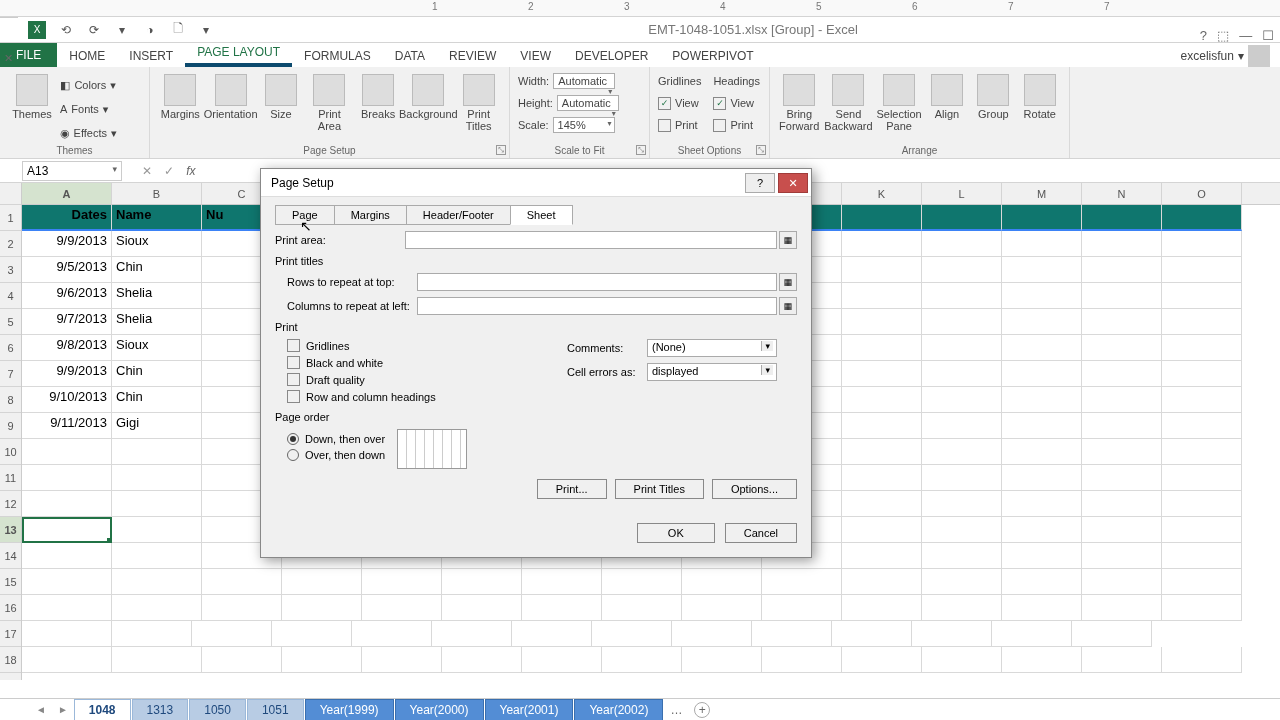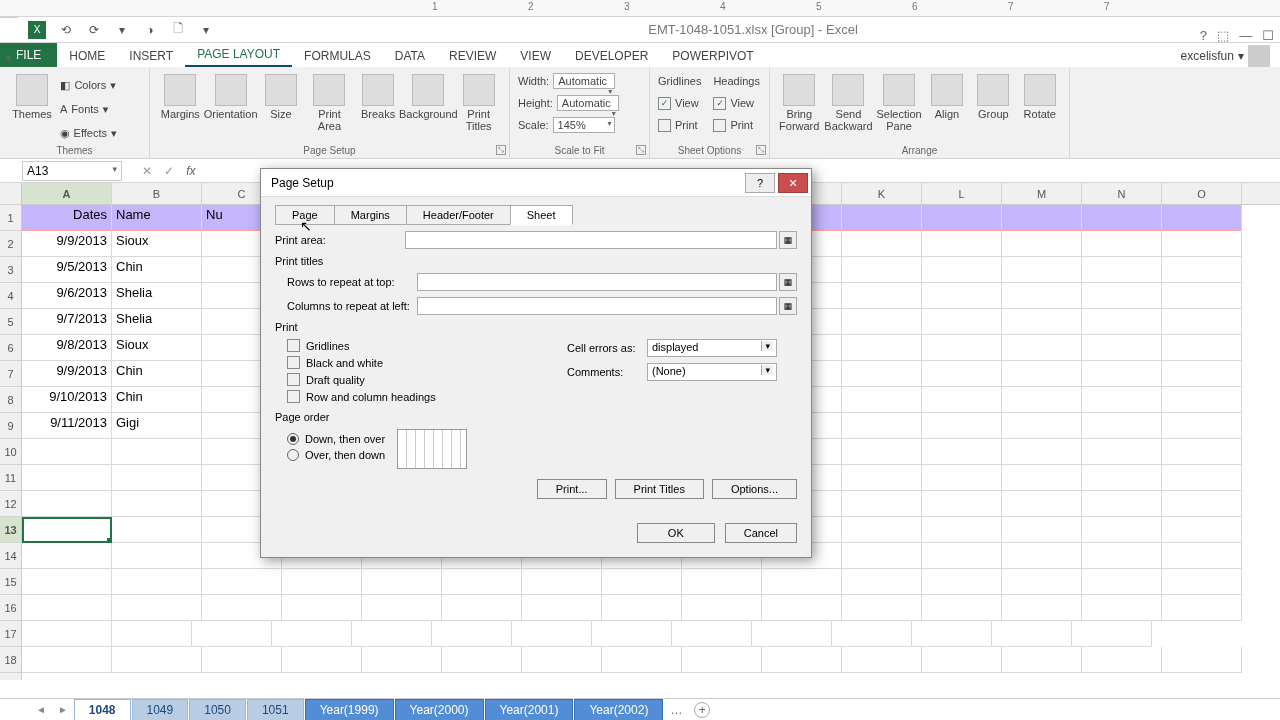--- a/index.html
+++ b/index.html
@@ -8,21 +8,21 @@
 .ruler { height: 17px; background: #f9f9f9; border-bottom: 1px solid #d4d4d4; color: #777; font-size: 10px; position: relative; }
 .ruler span { position: absolute; top: 1px; }
 
 .qat { height: 26px; background: #fff; border-bottom: 1px solid #d4d4d4; display: flex; align-items: center; padding-left: 28px; gap: 12px; }
 .qat .icon { width: 16px; height: 16px; display: inline-flex; align-items: center; justify-content: center; color: #555; }
 .qat .title { flex: 1; text-align: center; color: #777; font-size: 13px; }
 
 .ribbon-tabs { height: 24px; background: #fff; display: flex; align-items: flex-end; padding-left: 0; }
 .ribbon-tabs .tab { padding: 4px 12px; font-size: 12px; color: #444; cursor: pointer; text-transform: uppercase; }
 .ribbon-tabs .tab.file { background: #217346; color: #fff; padding: 5px 16px; }
-.ribbon-tabs .tab.active { color: #217346; border-bottom: 2px solid #0c4a6e; }
+.ribbon-tabs .tab.active { color: #217346; border-bottom: 4px solid #0c4a6e; }
 .ribbon-tabs .signin { margin-left: auto; margin-right: 10px; color: #444; display: flex; align-items: center; gap: 4px; }
 
 .ribbon { height: 92px; background: #f1f1f1; border-bottom: 1px solid #d4d4d4; display: flex; }
 .rgroup { border-right: 1px solid #d9d9d9; padding: 3px 8px 0 8px; display: flex; flex-direction: column; position: relative; }
 .rgroup .glabel { position: absolute; bottom: 2px; left: 0; right: 0; text-align: center; font-size: 10px; color: #666; }
 .rgroup .dlg-launcher { position: absolute; bottom: 3px; right: 3px; width: 10px; height: 10px; border: 1px solid #999; font-size: 7px; text-align: center; line-height: 8px; color: #666; }
 .rgroup .row { display: flex; gap: 4px; }
 .bigbtn { width: 48px; display: flex; flex-direction: column; align-items: center; gap: 2px; padding-top: 4px; font-size: 11px; color: #444; text-align: center; line-height: 1.1; }
 .bigbtn .ico { width: 32px; height: 32px; background: #ddd; border: 1px solid #bbb; }
 .smallrow { display: flex; align-items: center; gap: 4px; font-size: 11px; color: #444; height: 22px; }
@@ -39,21 +39,21 @@
 .grid-area { position: relative; height: 497px; display: flex; }
 .rowheads { width: 22px; background: #f0f0f0; border-right: 1px solid #ccc; }
 .rowheads div { height: 26px; border-bottom: 1px solid #d4d4d4; text-align: center; font-size: 11px; color: #555; line-height: 26px; }
 .rowheads div.sel { background: #d5e3cf; font-weight: bold; }
 .colheads { height: 22px; display: flex; background: #f0f0f0; border-bottom: 1px solid #ccc; }
 .colheads div { border-right: 1px solid #d4d4d4; text-align: center; font-size: 11px; color: #555; line-height: 22px; }
 .colheads div.sel { background: #d5e3cf; font-weight: bold; }
 .cells { position: relative; flex: 1; }
 .cellrow { display: flex; height: 26px; }
 .cell { border-right: 1px solid #d9d9d9; border-bottom: 1px solid #d9d9d9; padding: 2px 4px; font-size: 13px; overflow: hidden; white-space: nowrap; }
-.cell.header { background: #c4b5fd; font-weight: normal; border-bottom: 2px solid #fca5a5; }
+.cell.header { background: #0f766e; font-weight: bold; border-bottom: 2px solid #3b82f6; }
 .cell.selected { border: 2px solid #217346; position: relative; }
 .selhandle { position: absolute; right: -3px; bottom: -3px; width: 6px; height: 6px; background: #217346; }
 
 .sheettabs { position: absolute; bottom: 0; left: 0; right: 0; height: 22px; background: #fff; border-top: 1px solid #ccc; display: flex; align-items: center; padding-left: 30px; gap: 0; }
 .sheettabs .nav { color: #888; padding: 0 6px; font-size: 10px; }
 .sheettabs .stab { padding: 3px 14px; font-size: 12px; background: #b8cce4; border: 1px solid #9bb8d9; color: #1f497d; margin-right: 1px; }
 .sheettabs .stab.yr { background: #538dd5; color: #fff; border-color: #3a6faf; }
 .sheettabs .stab.active { background: #fff; font-weight: bold; border-bottom-color: #fff; }
 .sheettabs .more { padding: 0 6px; color: #666; }
 .sheettabs .plus { width: 16px; height: 16px; border: 1px solid #aaa; border-radius: 50%; text-align: center; line-height: 14px; color: #666; margin-left: 6px; }
@@ -627,21 +627,21 @@
           <div class="cell" style="width:80px;"></div>
         </div>
       </div>
   </div>
 </div>
 
 <div class="sheettabs">
   <span class="nav">◄</span>
   <span class="nav">►</span>
   <span class="stab active">1048</span>
-    <span class="stab ">1049</span>
+    <span class="stab ">1313</span>
     <span class="stab ">1050</span>
     <span class="stab ">1051</span>
     <span class="stab yr">Year(1999)</span>
     <span class="stab yr">Year(2000)</span>
     <span class="stab yr">Year(2001)</span>
     <span class="stab yr">Year(2002)</span>
   <span class="more">…</span>
   <span class="plus">+</span>
 </div>
 
@@ -690,26 +690,26 @@
             <span class="chk"></span>
             <span>Draft quality</span>
           </div>
           <div class="chkrow indent">
             <span class="chk"></span>
             <span>Row and column headings</span>
           </div>
         </div>
         <div style="width:230px">
           <div class="frow">
+            <label style="width:80px">Comments:</label>
+            <span class="dcombo">(None)</span>
+          </div>
+          <div class="frow">
             <label style="width:80px">Cell errors as:</label>
             <span class="dcombo">displayed</span>
-          </div>
-          <div class="frow">
-            <label style="width:80px">Comments:</label>
-            <span class="dcombo">(None)</span>
           </div>
         </div>
       </div>
       <div class="subhead">Page order</div>
       <div style="display:flex;align-items:center">
         <div>
           <div class="chkrow indent">
             <span class="radio on"></span>
             <span>Down, then over</span>
           </div>

